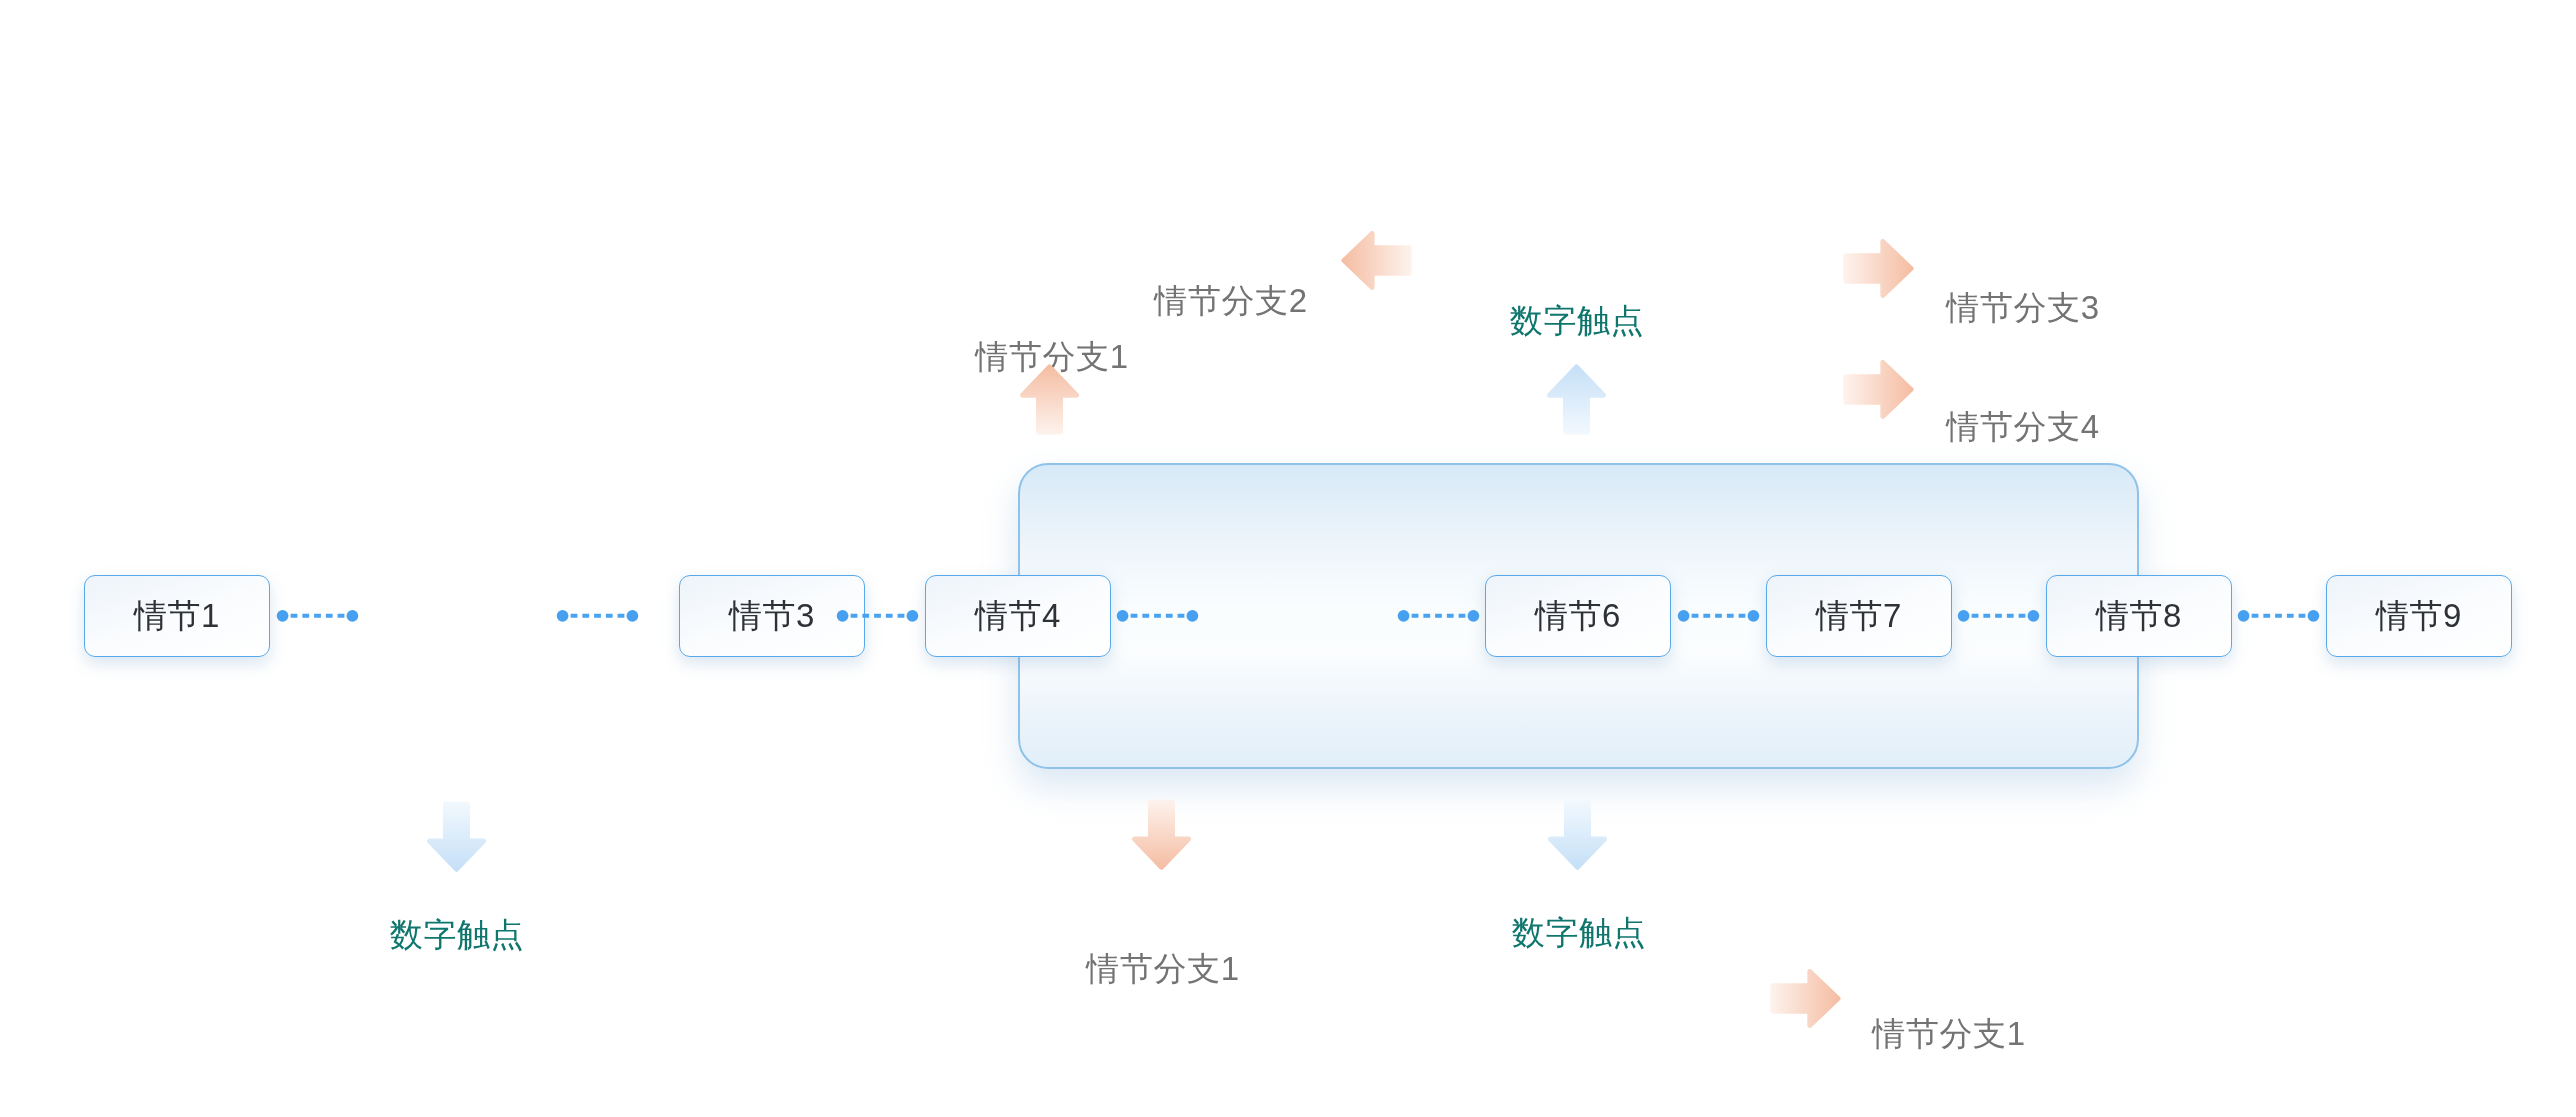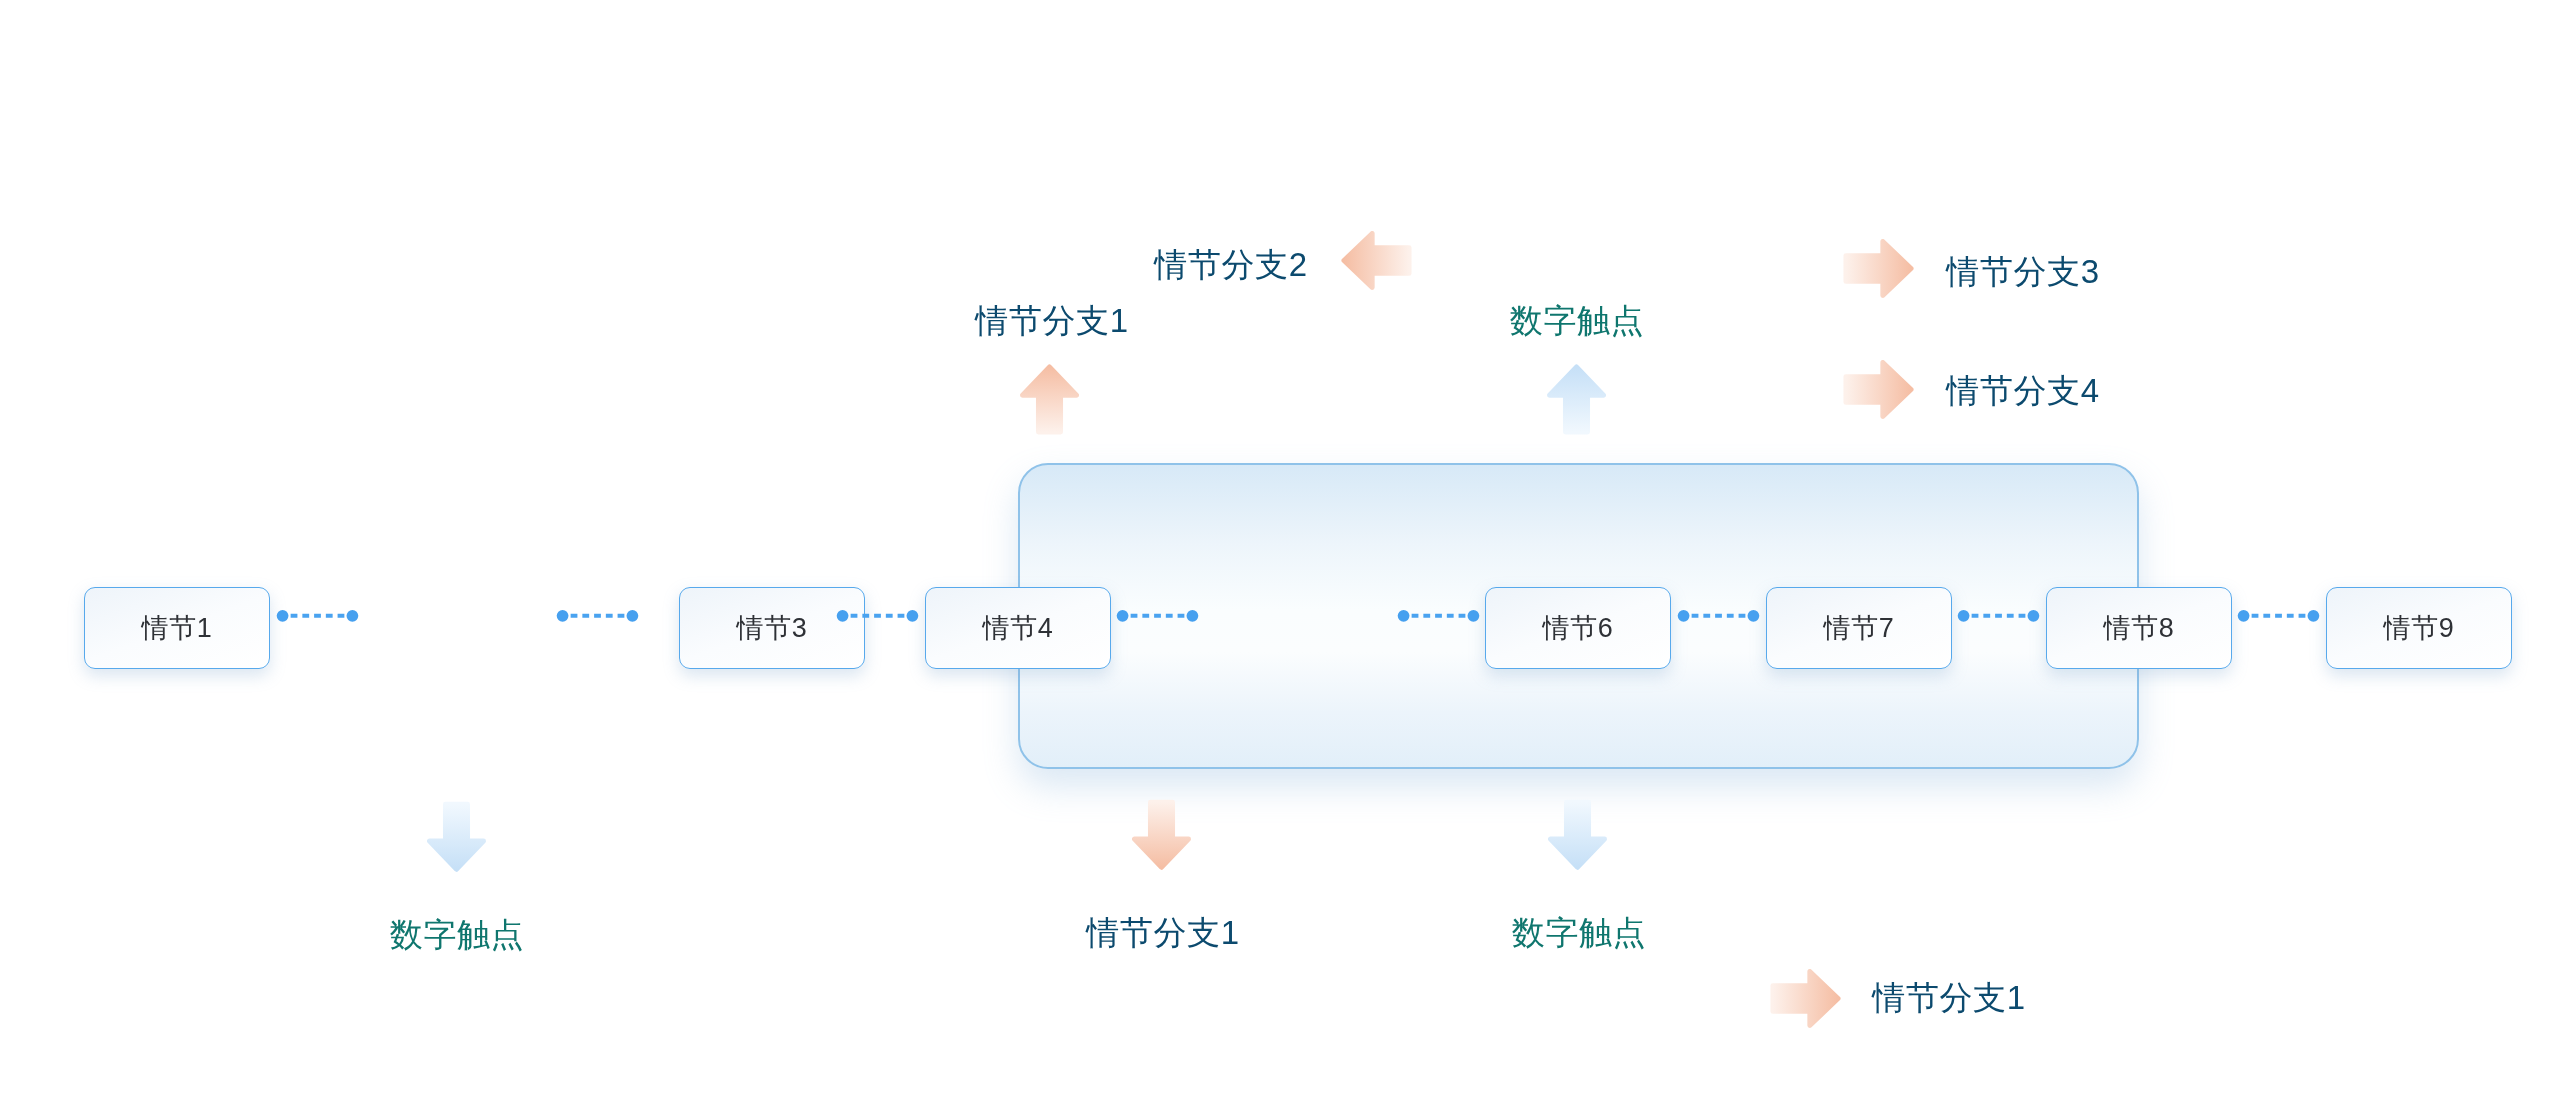--- a/index.html
+++ b/index.html
@@ -15,32 +15,31 @@
     box-shadow:0 17.3px 34px rgba(135,180,220,.30);
     z-index:1;
   }
   
   .node{
     position:absolute;top:575px;width:186px;height:82px;box-sizing:border-box;
     border:1.9px solid #57A9EC;border-radius:11px;
     background:linear-gradient(160deg,#EEF4FA 0%,#FAFCFE 50%,#FFFFFF 100%);
     box-shadow:0 6.2px 16px rgba(125,165,205,.28);
     display:flex;align-items:center;justify-content:center;
-    font-size:27px;font-weight:500;color:#2E3136;letter-spacing:0.6px;
+    font-size:33px;font-weight:500;color:#2E3136;letter-spacing:0.6px;
     z-index:2;
-    margin-top:12px;
   }
   
   .conn{position:absolute;top:609px;width:95px;height:13.6px;z-index:3;}
   
   .lbl{
     position:absolute;transform:translate(-50%,-50%);
     font-size:33px;font-weight:500;white-space:nowrap;letter-spacing:0.6px;z-index:2;
   }
-  .lbl.orange{color:#0c4a6e;}
+  .lbl.orange{color:#737373;margin-top:36px;}
   .lbl.blue{color:#0f766e;}
   
   .arr{position:absolute;z-index:2;}
   .defs{position:absolute;width:0;height:0;overflow:hidden;}
 </style>
 </head>
 <body>
 
 <div class="canvas">
 

